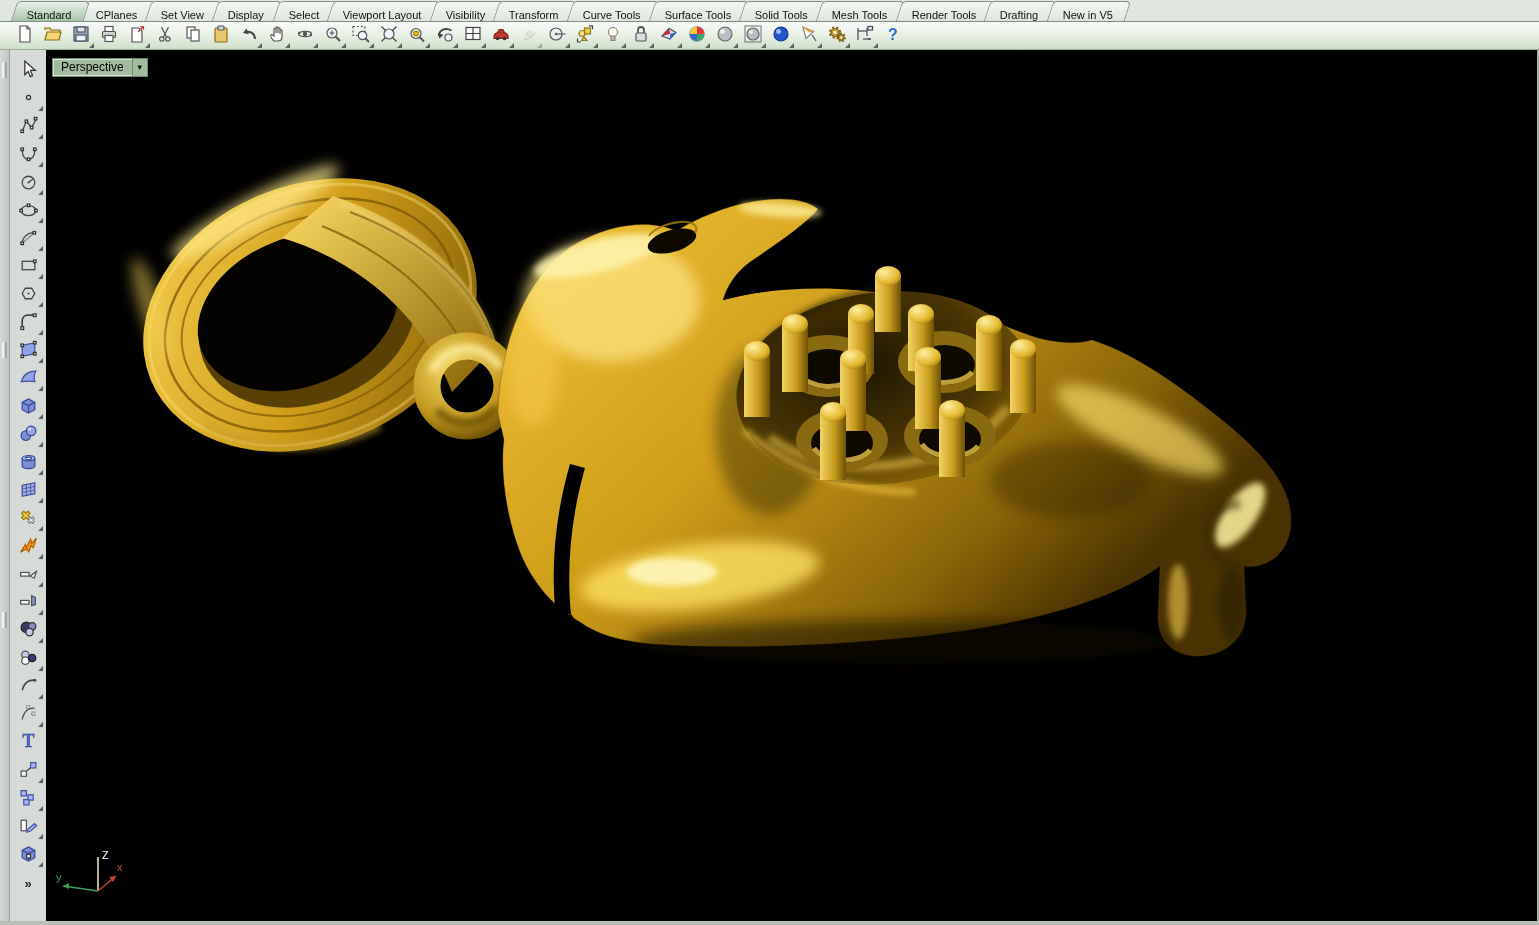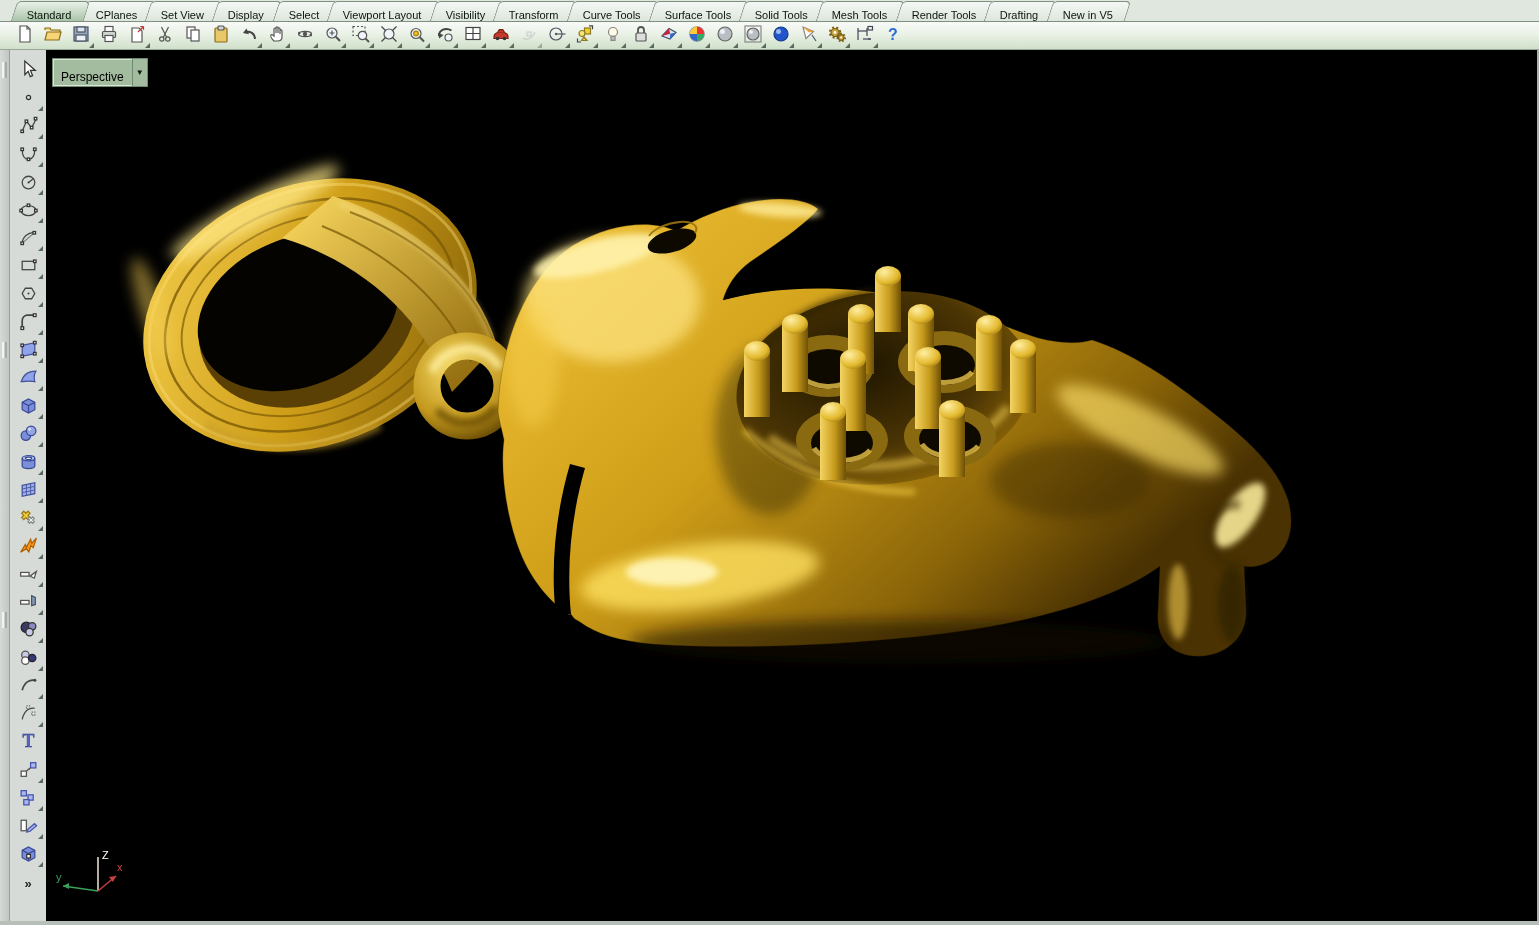--- a/index.html
+++ b/index.html
@@ -45,21 +45,21 @@
     border-left:5px solid transparent; border-bottom:5px solid #5a6a5a; }
   .sbtn .ic { font-size:13px; font-weight:bold; color:#222; }
 
   
   .viewport { position:absolute; left:46px; top:50px; right:2px; bottom:4px;
     background:#000; overflow:hidden; }
   .model { position:absolute; left:0; top:0; width:100%; height:100%; }
   .vplabel { position:absolute; left:6px; top:8px; display:flex; align-items:stretch;
     border:1px solid #6f8a6f; background:#a3bb9e; cursor:pointer; z-index:5;
     box-shadow:0 0 0 1px #d8e8d8 inset; }
-  .vplabel-text { padding:11px 8px 2px; font-size:12px; color:#000; }
+  .vplabel-text { padding:1px 8px 2px; font-size:12px; color:#000; }
   .vplabel-arrow { width:15px; display:flex; align-items:center; justify-content:center;
     border-left:1px solid #6f8a6f; font-size:8px; color:#111; background:#a3bb9e; }
   .gizmo { position:absolute; left:8px; bottom:14px; width:74px; height:62px; }
 
   .footer { position:absolute; left:0; bottom:0; width:100%; height:4px; background:#b8bfb8; }
   .edge-right { position:absolute; right:0; top:50px; bottom:4px; width:2px; background:#aab0aa; }
 </style>
 </head>
 <body>
 

